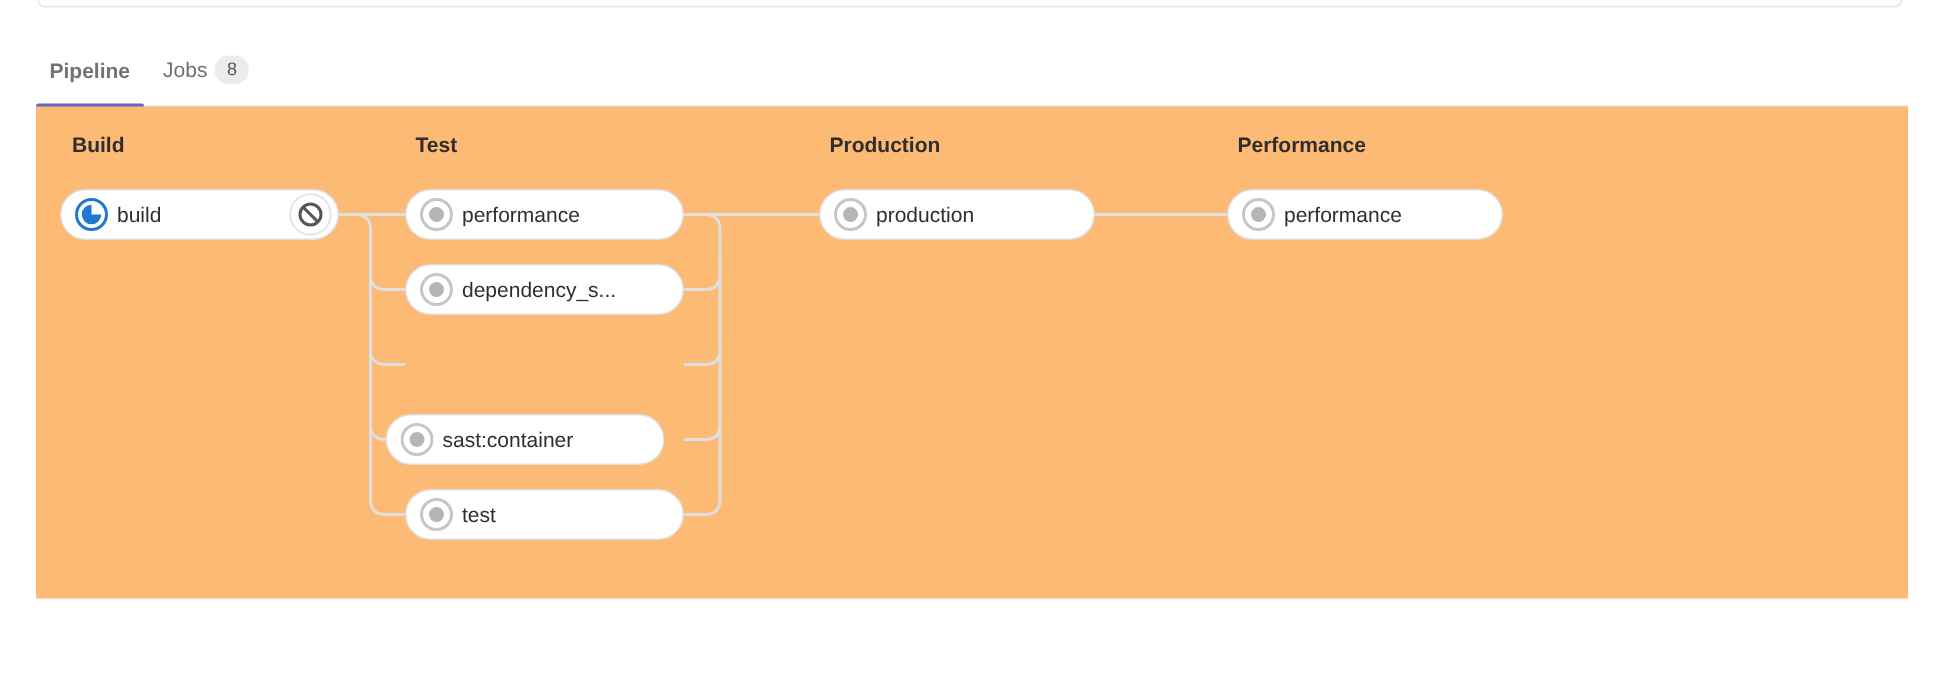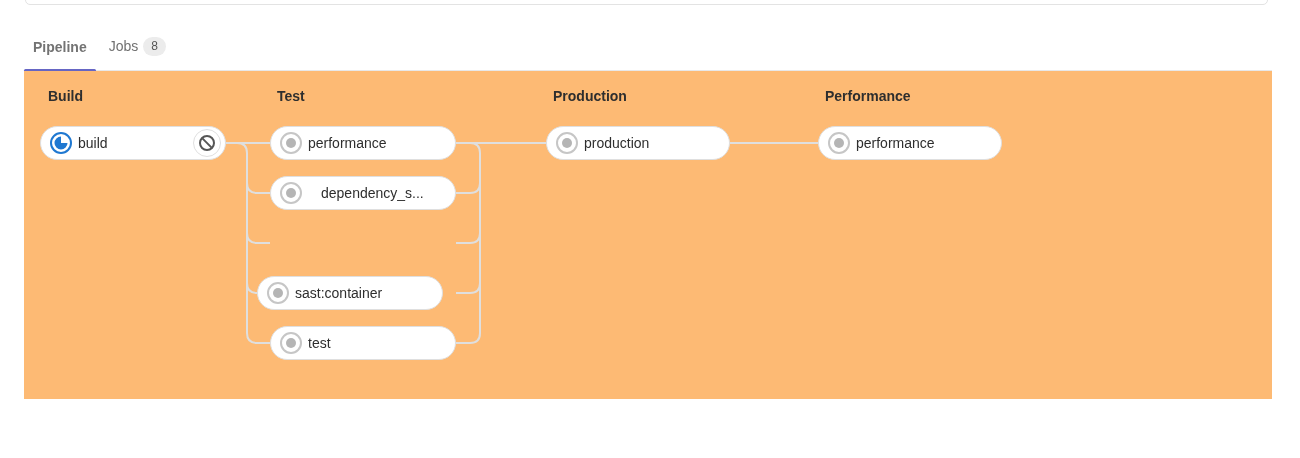--- a/index.html
+++ b/index.html
@@ -107,21 +107,21 @@
       </button>
     </div>
 
     <div class="pill" style="left:246px;top:55px;width:186px;">
       <svg class="status-icon" viewBox="0 0 22 22">
         <circle cx="11" cy="11" r="10" fill="none" stroke="#c6c6c6" stroke-width="2"></circle>
         <circle cx="11" cy="11" r="5" fill="#b5b5b5"></circle>
       </svg>
       <span class="jobname">performance</span>
     </div>
-    <div class="pill" style="left:246px;top:105px;width:186px;gap:13px;">
+    <div class="pill" style="left:246px;top:105px;width:186px;">
       <svg class="status-icon" viewBox="0 0 22 22">
         <circle cx="11" cy="11" r="10" fill="none" stroke="#c6c6c6" stroke-width="2"></circle>
         <circle cx="11" cy="11" r="5" fill="#b5b5b5"></circle>
       </svg>
       <span class="jobname">dependency_s...</span>
     </div>
     <div class="pill" style="left:233px;top:205px;width:186px;">
       <svg class="status-icon" viewBox="0 0 22 22">
         <circle cx="11" cy="11" r="10" fill="none" stroke="#c6c6c6" stroke-width="2"></circle>
         <circle cx="11" cy="11" r="5" fill="#b5b5b5"></circle>

